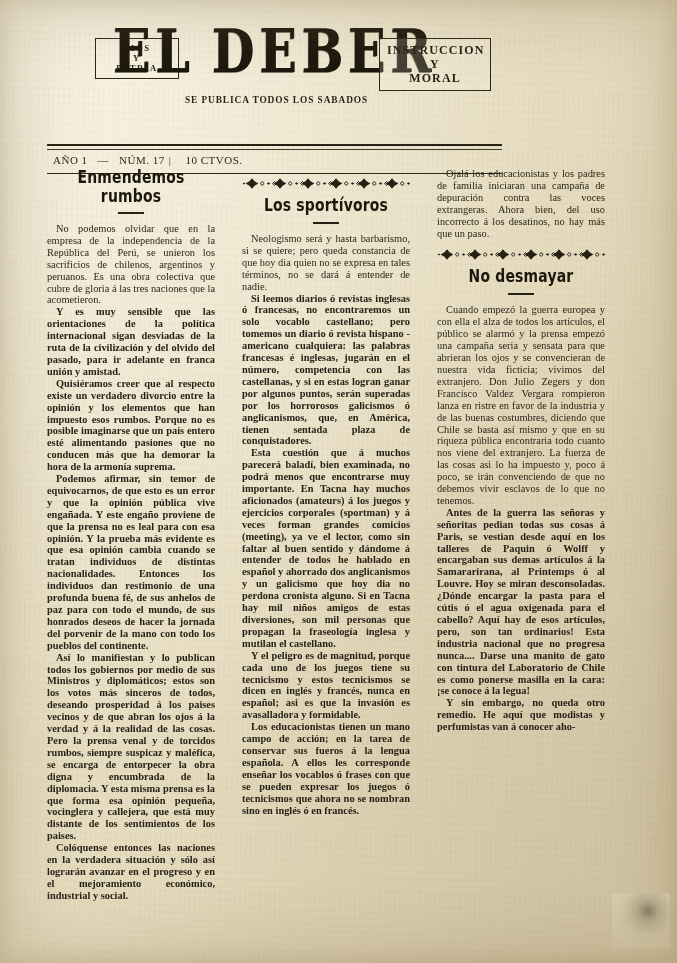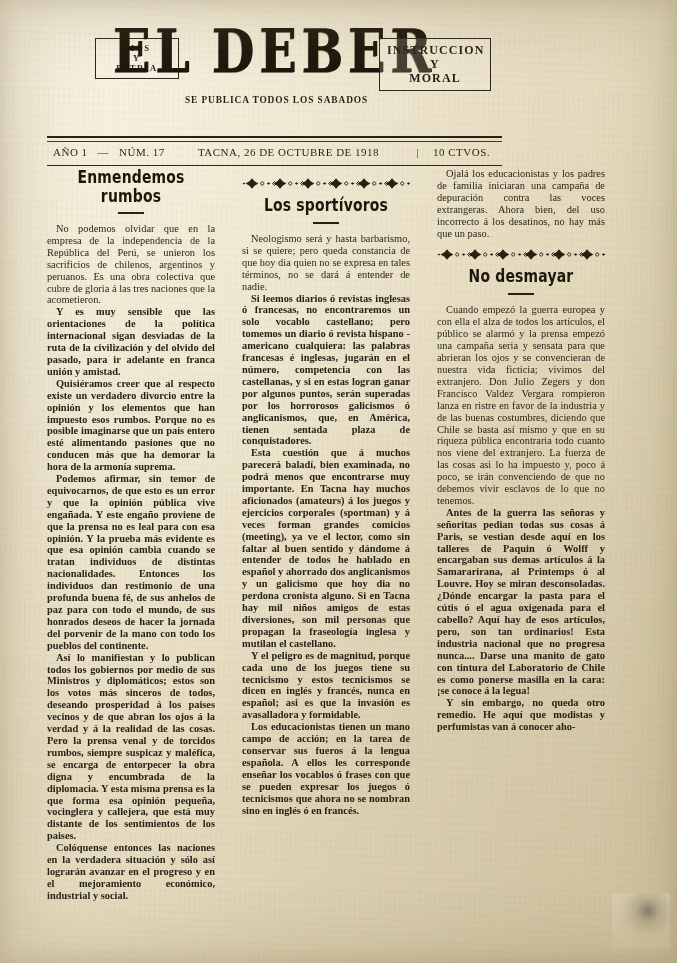--- a/index.html
+++ b/index.html
@@ -56,21 +56,21 @@
     transform:scaleY(1.22);transform-origin:center top;
   }
   .eldeber .sp{display:inline-block;width:17px;}
   .subtitle{
     position:absolute;left:4px;right:0;top:95px;text-align:center;
     font-family:"Liberation Serif", serif;font-weight:bold;
     font-size:9.4px;letter-spacing:.9px;color:#221d13;
   }
 
   
-  .dateline{position:relative;margin:24px 47px 0 47px;}
+  .dateline{position:relative;margin:32px 47px 0 47px;}
   .rule-top{border-top:2.6px solid #241e14;}
   .rule-thin{border-top:1px solid #3a3225;margin-top:2.5px;}
   .rule-bot{border-top:1.2px solid #2b2418;margin-top:2.5px;}
   .dateline-row{
     display:flex;align-items:center;padding:4px 6px 5px;
     font-family:"Liberation Serif", serif;color:#231d12;
     font-size:11px;letter-spacing:.5px;white-space:nowrap;
   }
   .dl-left{flex:0 0 auto;}
   .dl-center{flex:1 1 auto;text-align:center;}
@@ -140,21 +140,20 @@
       <div class="subtitle">SE PUBLICA TODOS LOS SABADOS</div>
     </div>
 
     <div class="dateline">
       <div class="rule-top"></div>
       <div class="rule-thin"></div>
       <div class="dateline-row">
         <span class="dl-left sc">AÑO 1</span>
         <span class="dl-left" style="padding:0 10px">—</span>
         <span class="dl-left sc">NÚM. 17</span>
-        <span class="dl-center sc">TACNA, 26 DE OCTUBRE DE 1918</span>
         <span class="dl-sep">|</span>
         <span class="dl-right sc">10 CTVOS.</span>
       </div>
       <div class="rule-bot"></div>
     </div>
 
     <div class="cols">
 
       <div class="col c1">
         <div class="art-title c1">Enmendemos rumbos</div>

